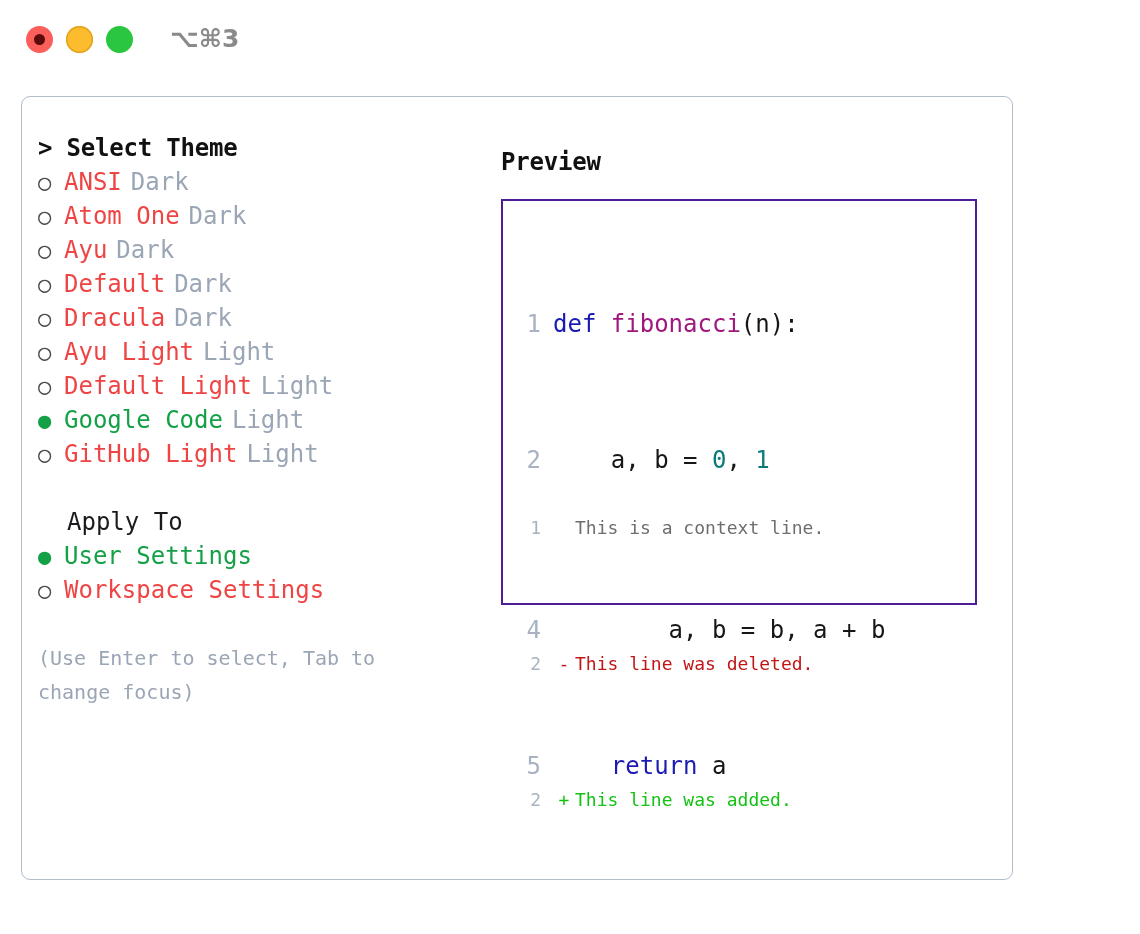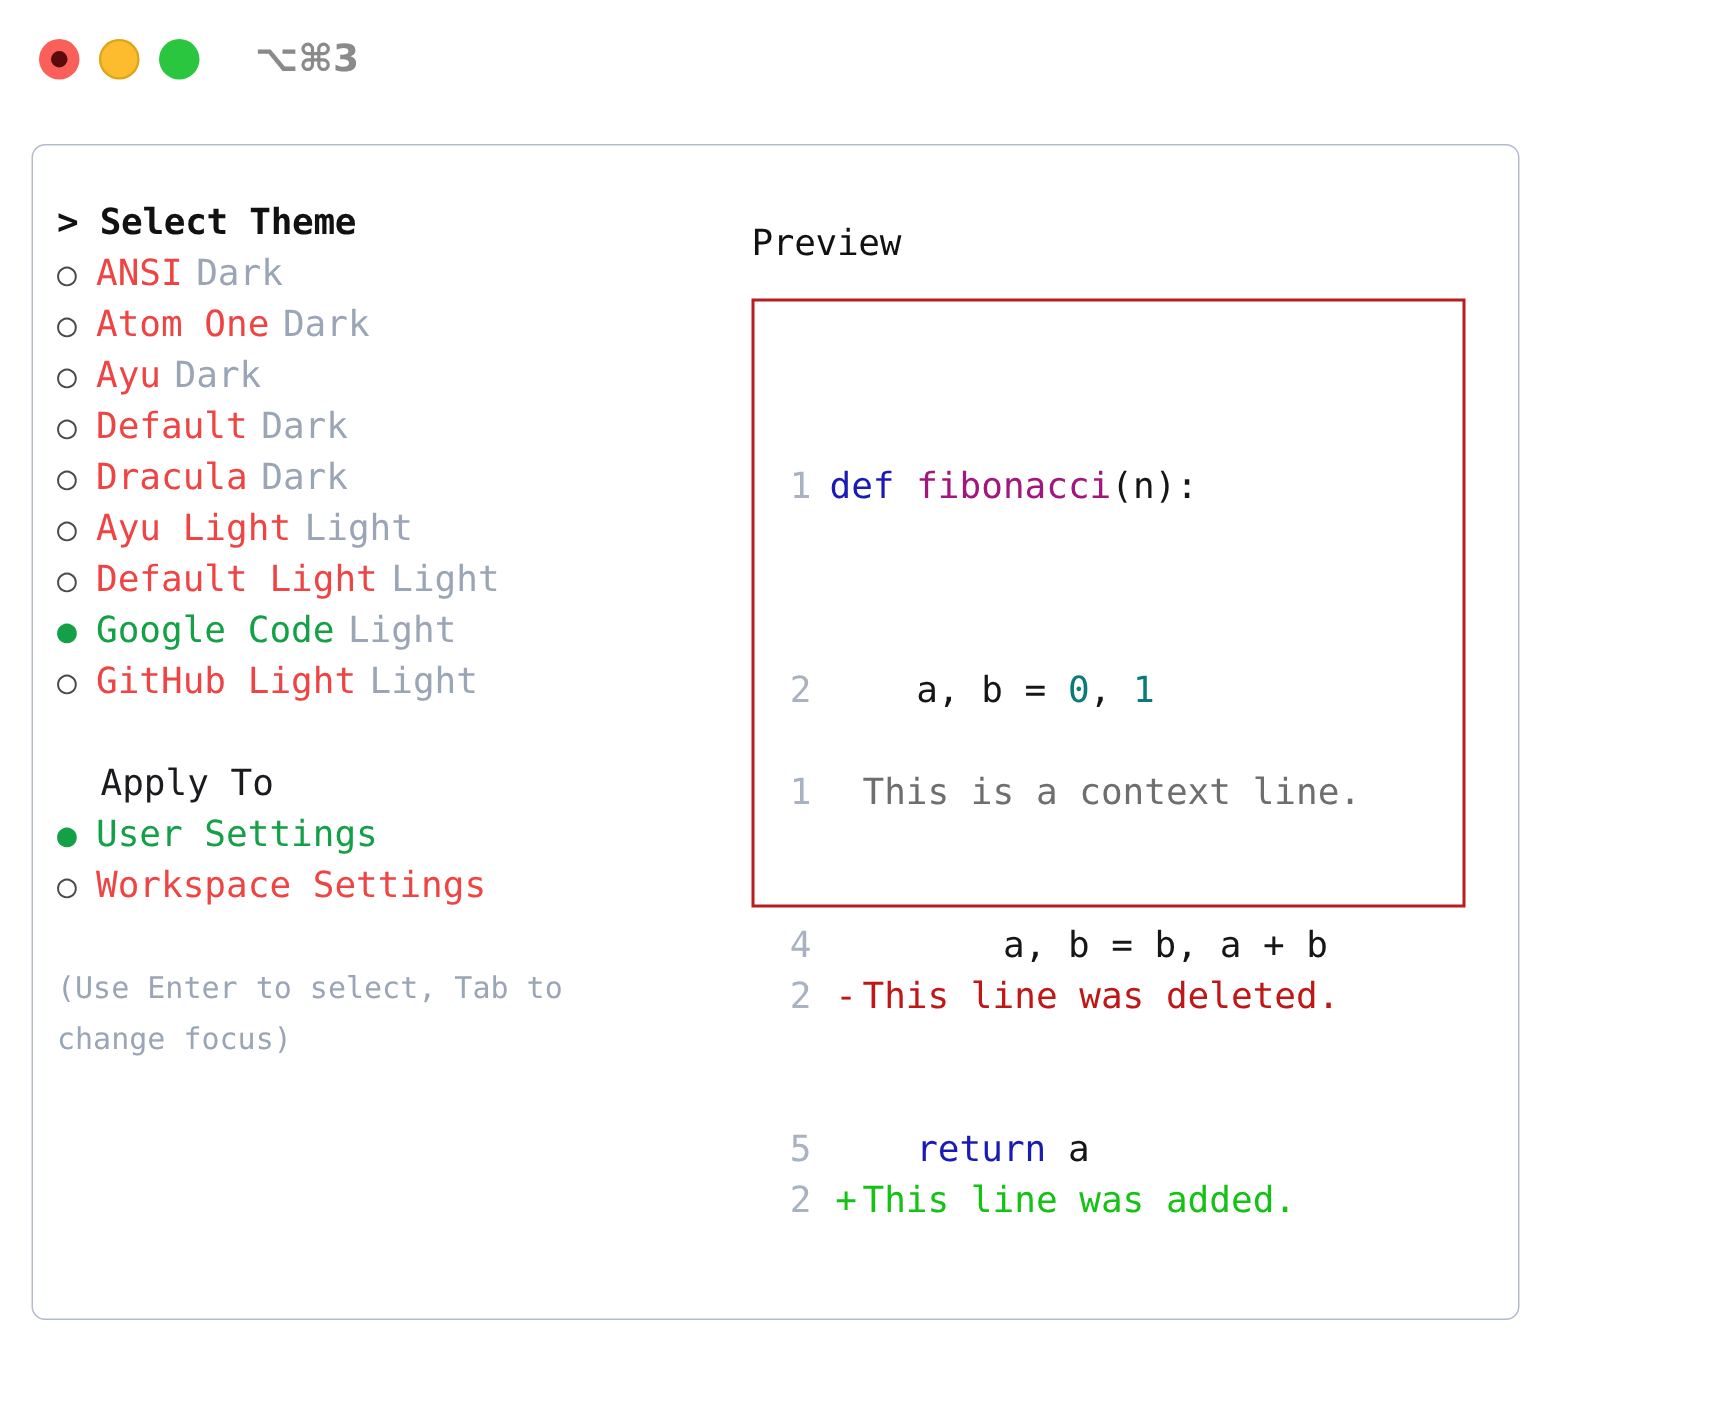--- a/index.html
+++ b/index.html
@@ -122,31 +122,31 @@
 
   
   #preview-column {
     position: absolute;
     left: 479px;
     top: 48px;
     width: 480px;
   }
   #preview-header {
     font-size: 24px;
-    font-weight: normal;
+    font-weight: bold;
     color: #111111;
     line-height: 34px;
     letter-spacing: -0.2px;
   }
   #preview-box {
     margin-top: 20px;
     width: 476px;
     height: 406px;
     box-sizing: border-box;
-    border: 2px solid #b91c1c;
+    border: 2px solid #4c1d95;
     background: #ffffff;
     position: relative;
   }
   #code-area {
     position: absolute;
     left: 12px;
     top: 38px;
     font-size: 24px;
     line-height: 34px;
     white-space: pre;
@@ -161,21 +161,21 @@
   }
   .tok-kw  { color: #1a1ab5; }
   .tok-fn  { color: #a0177e; }
   .tok-num { color: #0b7a7a; }
   .tok-txt { color: #161616; }
 
   #diff-area {
     position: absolute;
     left: 12px;
     top: 242px;
-    font-size: 24px;
+    font-size: 18px;
     line-height: 34px;
     white-space: pre;
   }
   .diff-sign {
     display: inline-block;
     width: 22px;
     text-align: center;
   }
   .diff-ctx  { color: #6e6e6e; }
   .diff-del  { color: #c01616; }

